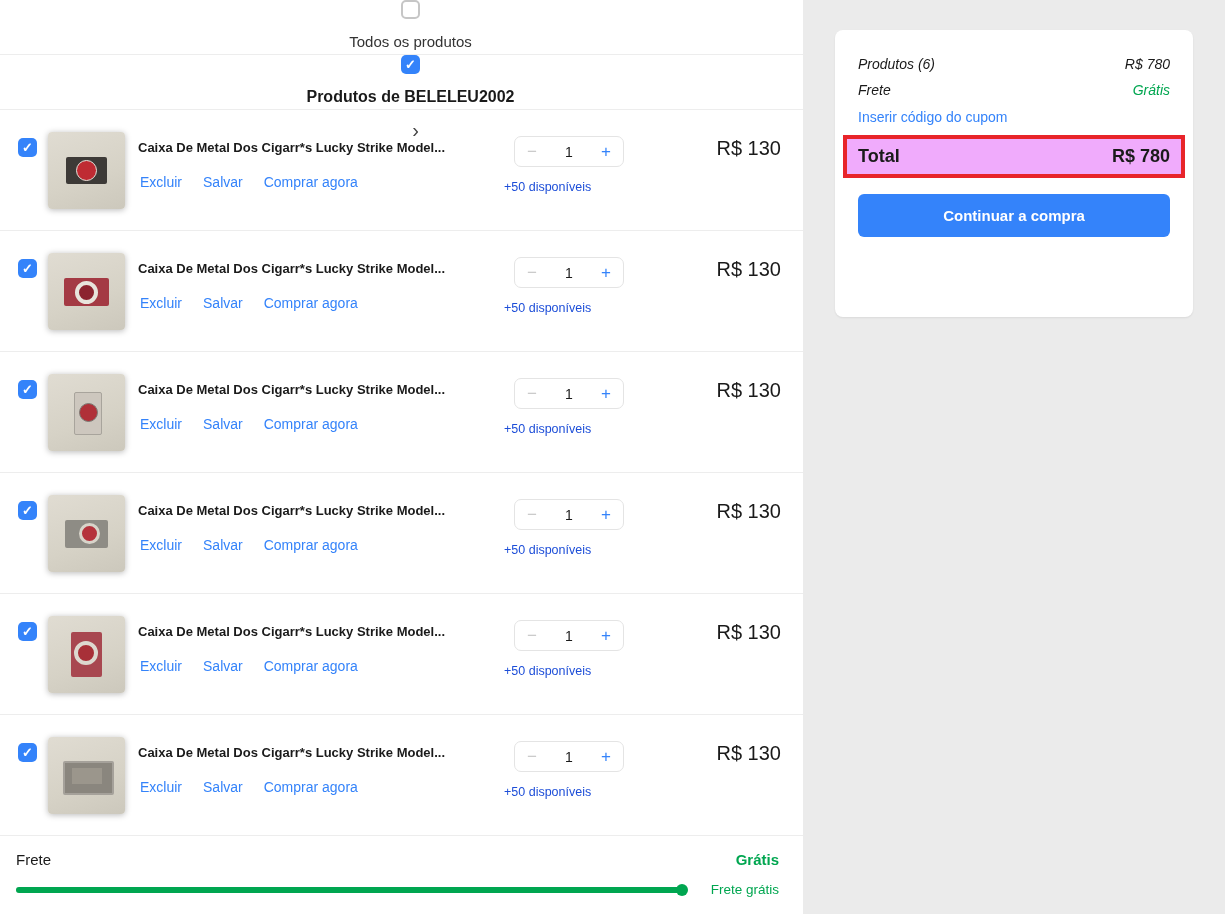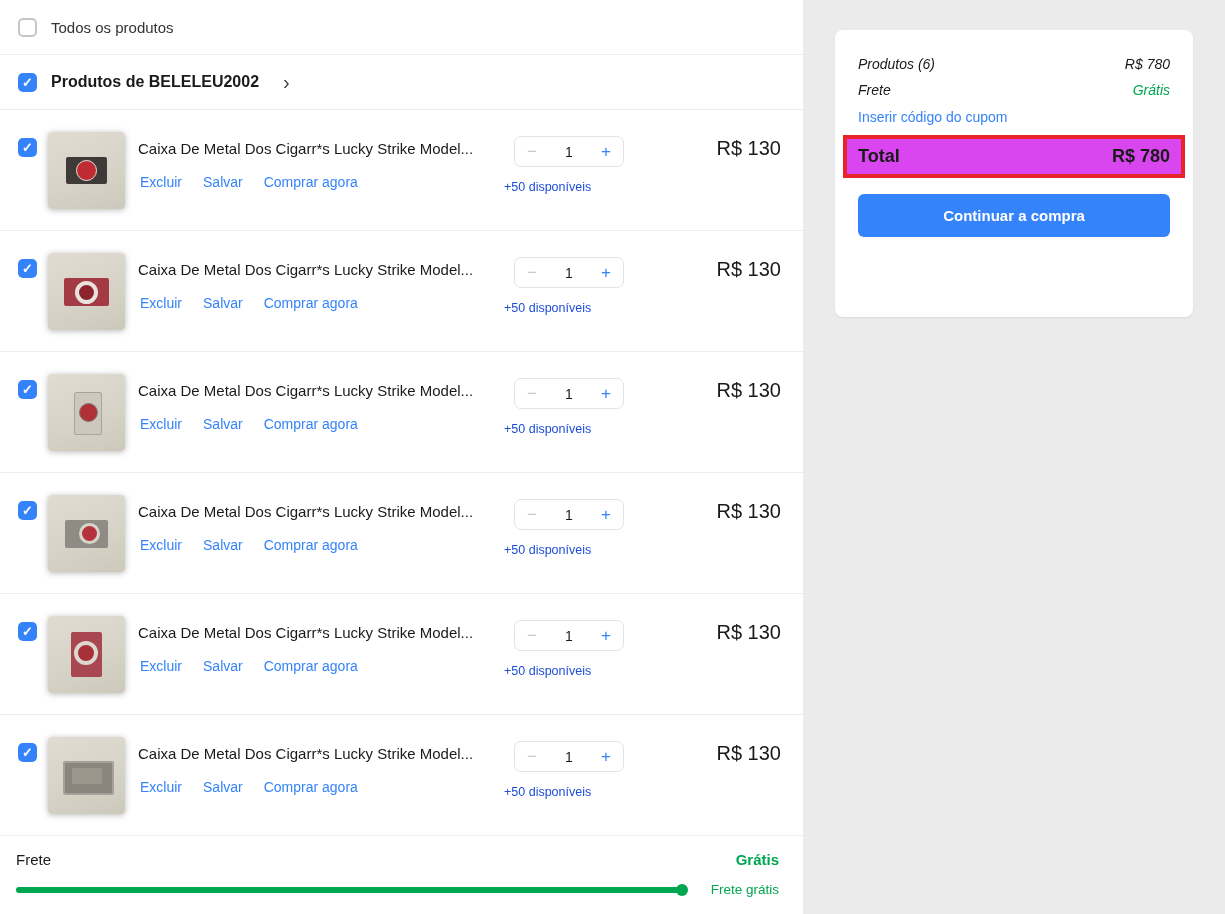--- a/index.html
+++ b/index.html
@@ -14,20 +14,21 @@
   
   .main-col {
     position:absolute; left:0; top:0;
     width:803px; height:914px;
     background:#fff;
   }
   .section-bar {
     height:55px; display:flex; align-items:center;
     padding-left:18px; gap:14px;
     border-bottom:1px solid #ededed;
+    flex-direction:column;
   }
   .section-bar .bar-label { font-size:15px; color:#333; }
   .section-bar.seller .bar-label { font-size:16px; font-weight:700; color:#1a1a1a; }
   .chev { font-size:20px; color:#444; margin-left:10px; line-height:1; cursor:pointer; }
 
   
   .cbx {
     width:19px; height:19px; border-radius:5px; flex:0 0 auto;
     border:2px solid #c6c6c6; background:#fff; cursor:pointer;
     display:flex; align-items:center; justify-content:center;
@@ -57,21 +58,21 @@
   .thumb-v3::after  { left:31px; top:29px; width:17px; height:17px; border-radius:50%; background:#b03038; border:1px solid #7d7a74; }
   .thumb-v4::before { left:17px; top:25px; width:43px; height:28px; background:#8e8c85; border-radius:2px; }
   .thumb-v4::after  { left:31px; top:28px; width:15px; height:15px; border-radius:50%; background:#b5323c; border:3px solid #d8d4ca; }
   .thumb-v5::before { left:23px; top:16px; width:31px; height:45px; background:#a84750; border-radius:2px; }
   .thumb-v5::after  { left:26px; top:25px; width:16px; height:16px; border-radius:50%; background:#a83038; border:4px solid #ddd8cf; }
   .thumb-v6::before { left:15px; top:24px; width:47px; height:30px; background:#8a867e; border:2px solid #a5a19a; border-radius:2px; }
   .thumb-v6::after  { left:24px; top:31px; width:30px; height:16px; background:#9b968c; }
 
   .item-title {
     position:absolute; left:138px; top:30px;
-    font-size:15px; font-weight:400; color:#1a1a1a;
+    font-size:13px; font-weight:700; color:#1a1a1a;
     max-width:372px; white-space:nowrap; overflow:hidden;
     cursor:pointer;
   }
   .item-links {
     position:absolute; left:140px; top:64px;
     display:flex; gap:21px; font-size:14px;
   }
   .item-links a { color:#3483fa; text-decoration:none; cursor:pointer; }
 
   .stepper {
@@ -120,21 +121,21 @@
     display:flex; justify-content:space-between; align-items:baseline;
     font-size:14px; color:#1a1a1a; height:26px;font-style:italic;
   }
   .sum-row .green { color:#00a650; }
   .coupon-link { display:inline-block; margin-top:1px; font-size:14px; color:#3483fa; text-decoration:none; cursor:pointer; }
   .total-box {
     margin:9px -15px 0;
     border:4px solid #e8242a;
     padding:7px 11px;
     display:flex; justify-content:space-between; align-items:center;
-    font-size:18px; font-weight:700; background:#d946ef;
+    font-size:18px; font-weight:700; background:#f0abfc;
   }
   .cta-btn {
     margin-top:16px; width:100%; height:43px;
     background:#3483fa; color:#fff; border:none; border-radius:6px;
     font-family:"Liberation Sans", sans-serif;
     font-size:15px; font-weight:700; cursor:pointer;
   }
 </style>
 </head>
 <body>

